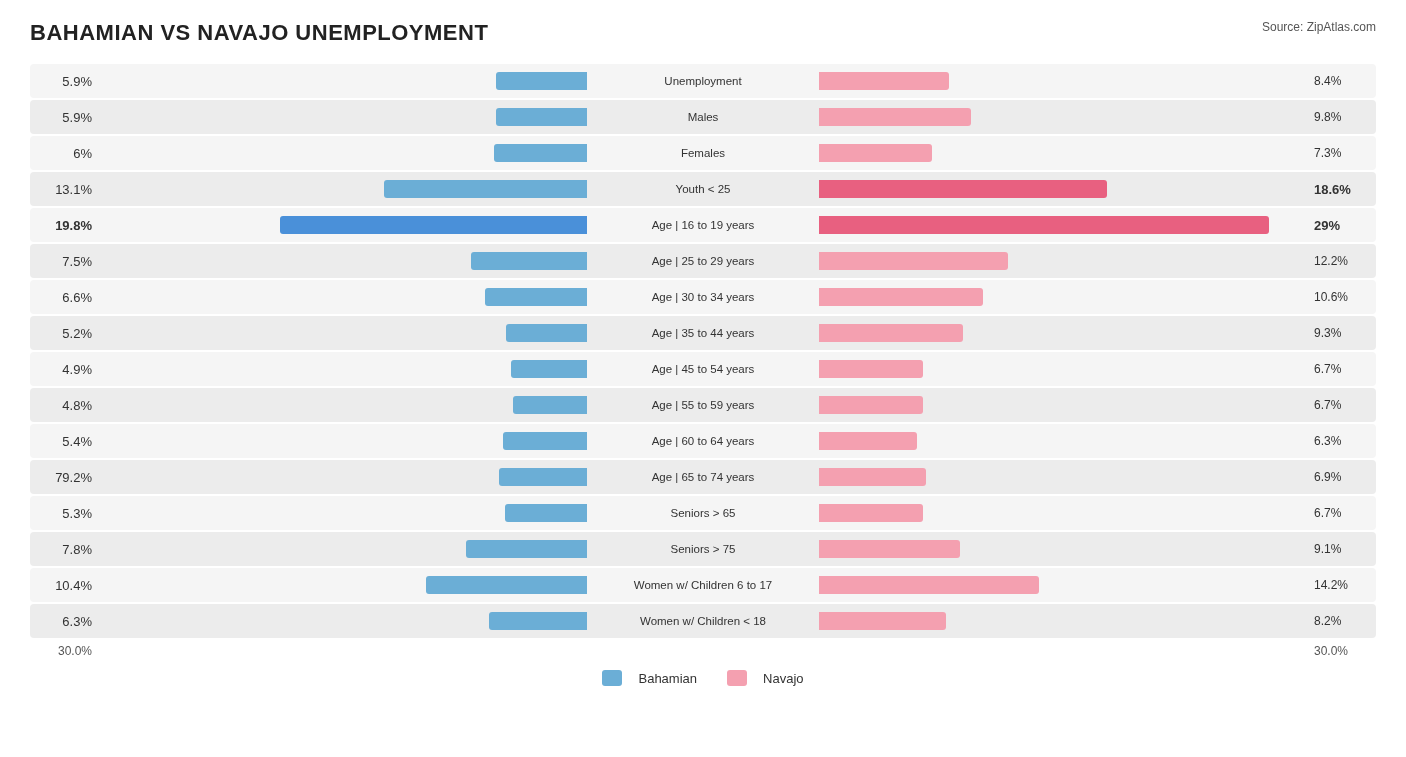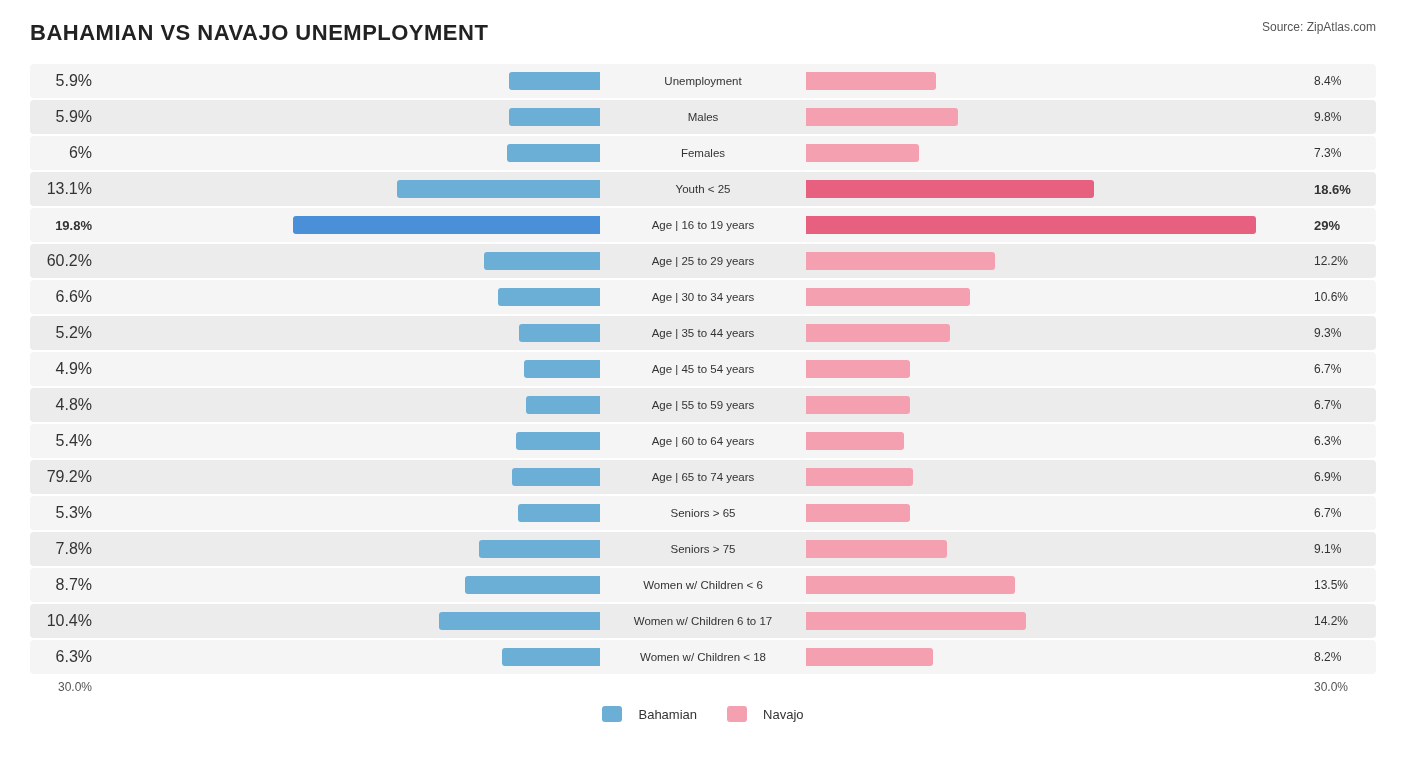--- a/index.html
+++ b/index.html
@@ -51,39 +51,39 @@
     .row-inner {
       display: flex;
       align-items: center;
       width: 100%;
       height: 100%;
       padding: 0 8px;
     }
     .left-val {
       width: 60px;
       text-align: right;
-      font-size: 16px;
+      font-size: 13px;
       color: #333;
       flex-shrink: 0;
       padding-right: 6px;
     }
     .left-bar-wrap {
       flex: 1;
       display: flex;
       justify-content: flex-end;
       align-items: center;
       height: 22px;
     }
     .left-bar {
       height: 18px;
       background: #6baed6;
       border-radius: 3px 0 0 3px;
     }
     .label-cell {
-      width: 206px;
+      width: 232px;
       flex-shrink: 0;
       text-align: center;
       font-size: 11.5px;
       color: #333;
       padding: 0 6px;
       font-weight: 500;
       z-index: 1;
     }
     .right-bar-wrap {
       flex: 1;
@@ -233,21 +233,21 @@
         </div>
         <div class="label-cell">Age | 16 to 19 years</div>
         <div class="right-bar-wrap">
           <div class="right-bar highlighted-right" style="width:450px;"></div>
         </div>
         <div class="right-val val-bold">29%</div>
       </div>
     </div>
       <div class="bar-row">
       <div class="row-inner">
-        <div class="left-val ">60.2%</div>
+        <div class="left-val ">7.5%</div>
         <div class="left-bar-wrap">
           <div class="left-bar " style="width:116px;"></div>
         </div>
         <div class="label-cell">Age | 25 to 29 years</div>
         <div class="right-bar-wrap">
           <div class="right-bar " style="width:189px;"></div>
         </div>
         <div class="right-val ">12.2%</div>
       </div>
     </div>
@@ -346,33 +346,20 @@
       <div class="row-inner">
         <div class="left-val ">7.8%</div>
         <div class="left-bar-wrap">
           <div class="left-bar " style="width:121px;"></div>
         </div>
         <div class="label-cell">Seniors &gt; 75</div>
         <div class="right-bar-wrap">
           <div class="right-bar " style="width:141px;"></div>
         </div>
         <div class="right-val ">9.1%</div>
-      </div>
-    </div>
-      <div class="bar-row">
-      <div class="row-inner">
-        <div class="left-val ">8.7%</div>
-        <div class="left-bar-wrap">
-          <div class="left-bar " style="width:135px;"></div>
-        </div>
-        <div class="label-cell">Women w/ Children &lt; 6</div>
-        <div class="right-bar-wrap">
-          <div class="right-bar " style="width:209px;"></div>
-        </div>
-        <div class="right-val ">13.5%</div>
       </div>
     </div>
       <div class="bar-row">
       <div class="row-inner">
         <div class="left-val ">10.4%</div>
         <div class="left-bar-wrap">
           <div class="left-bar " style="width:161px;"></div>
         </div>
         <div class="label-cell">Women w/ Children 6 to 17</div>
         <div class="right-bar-wrap">

